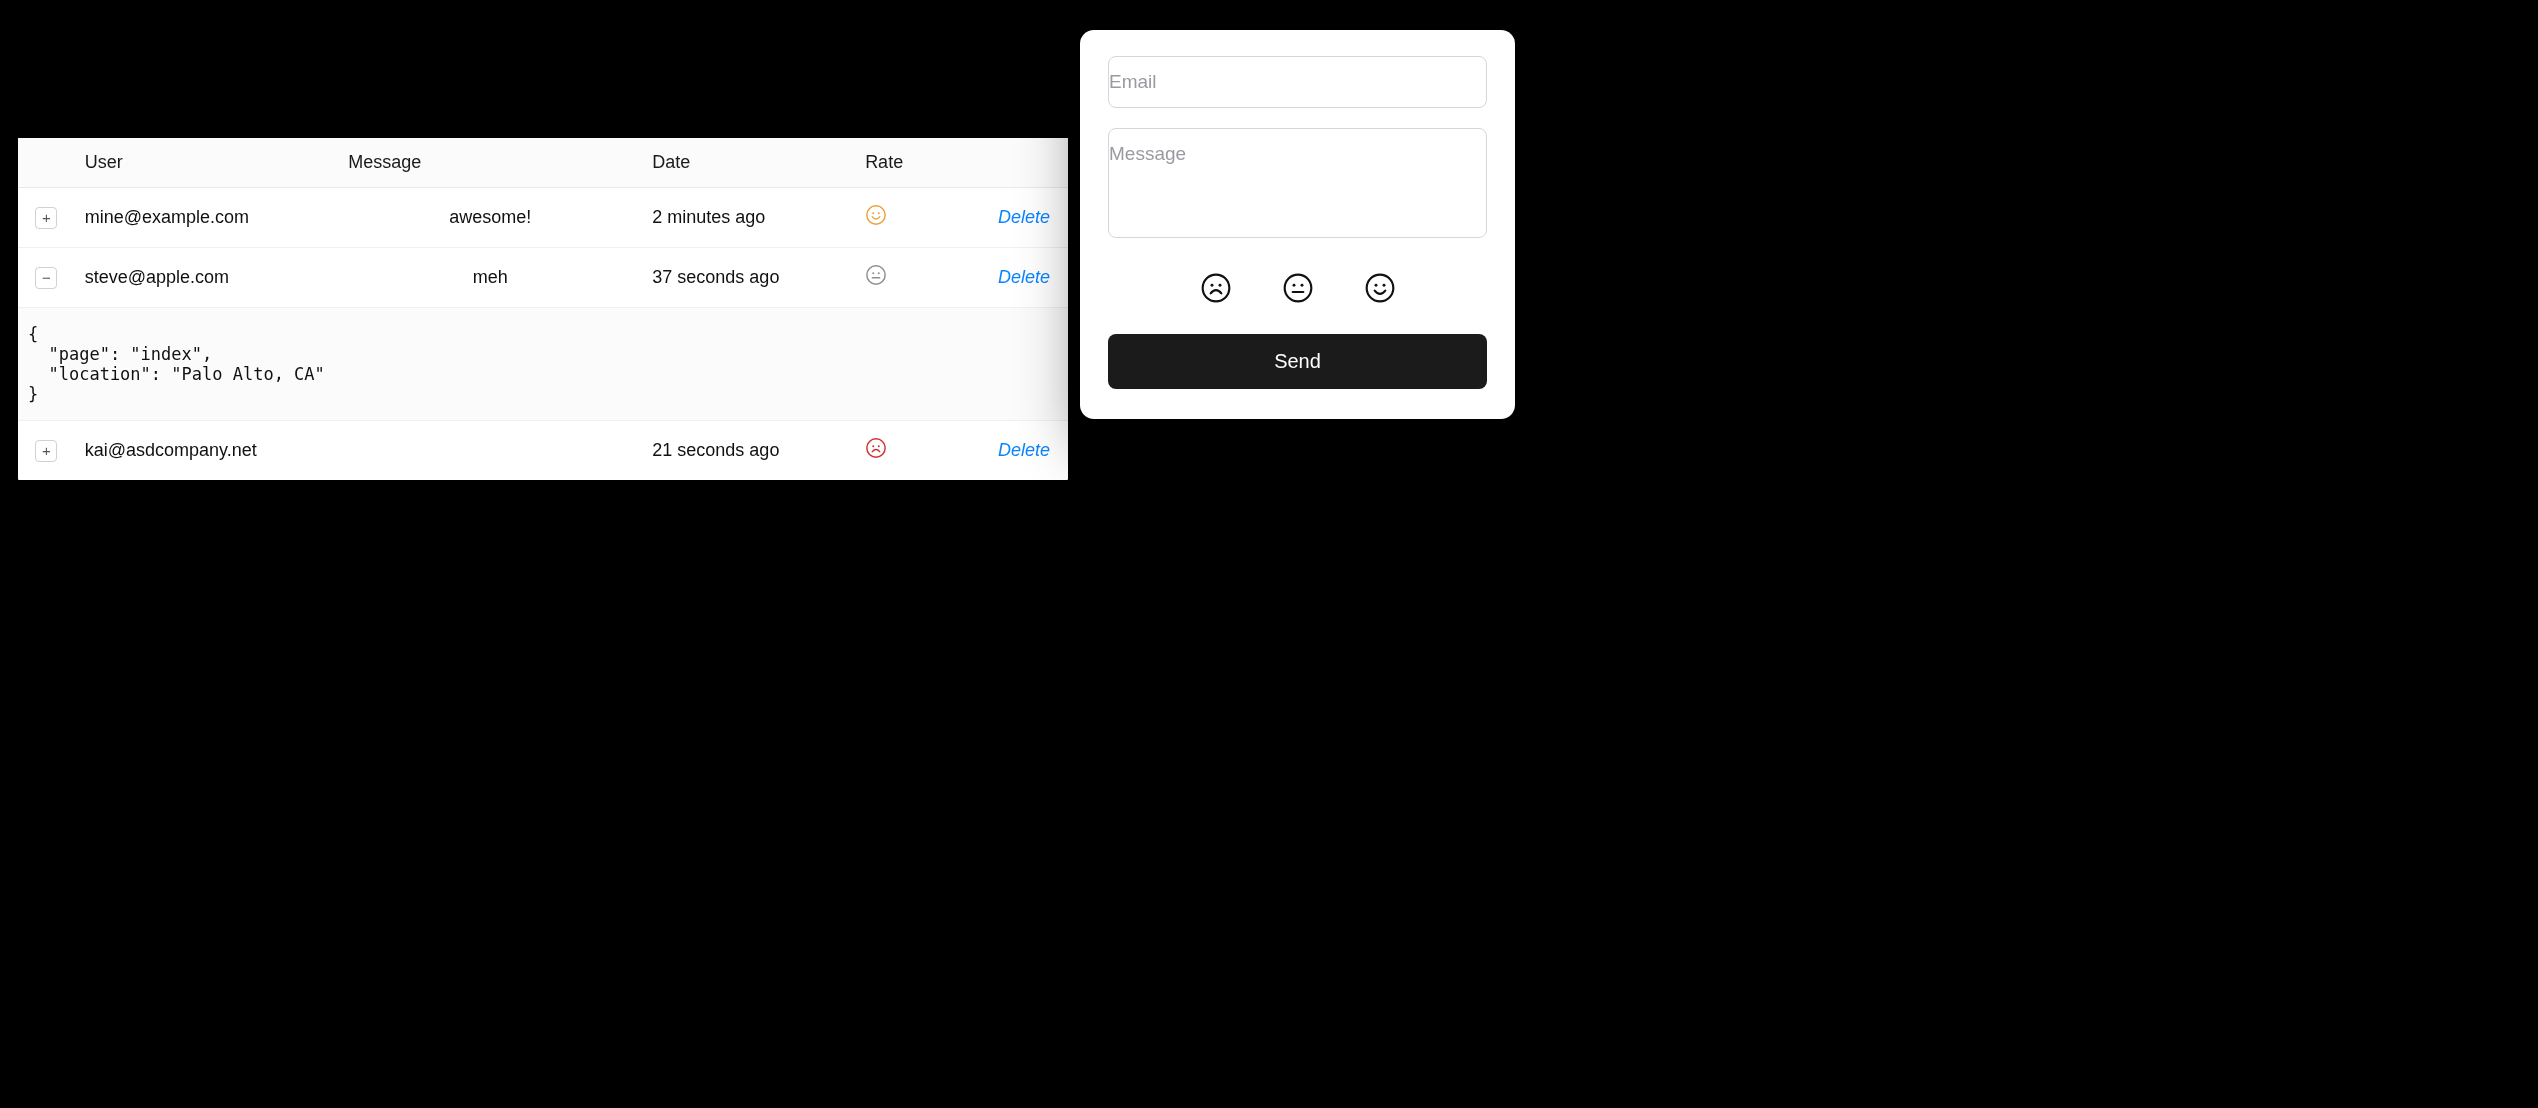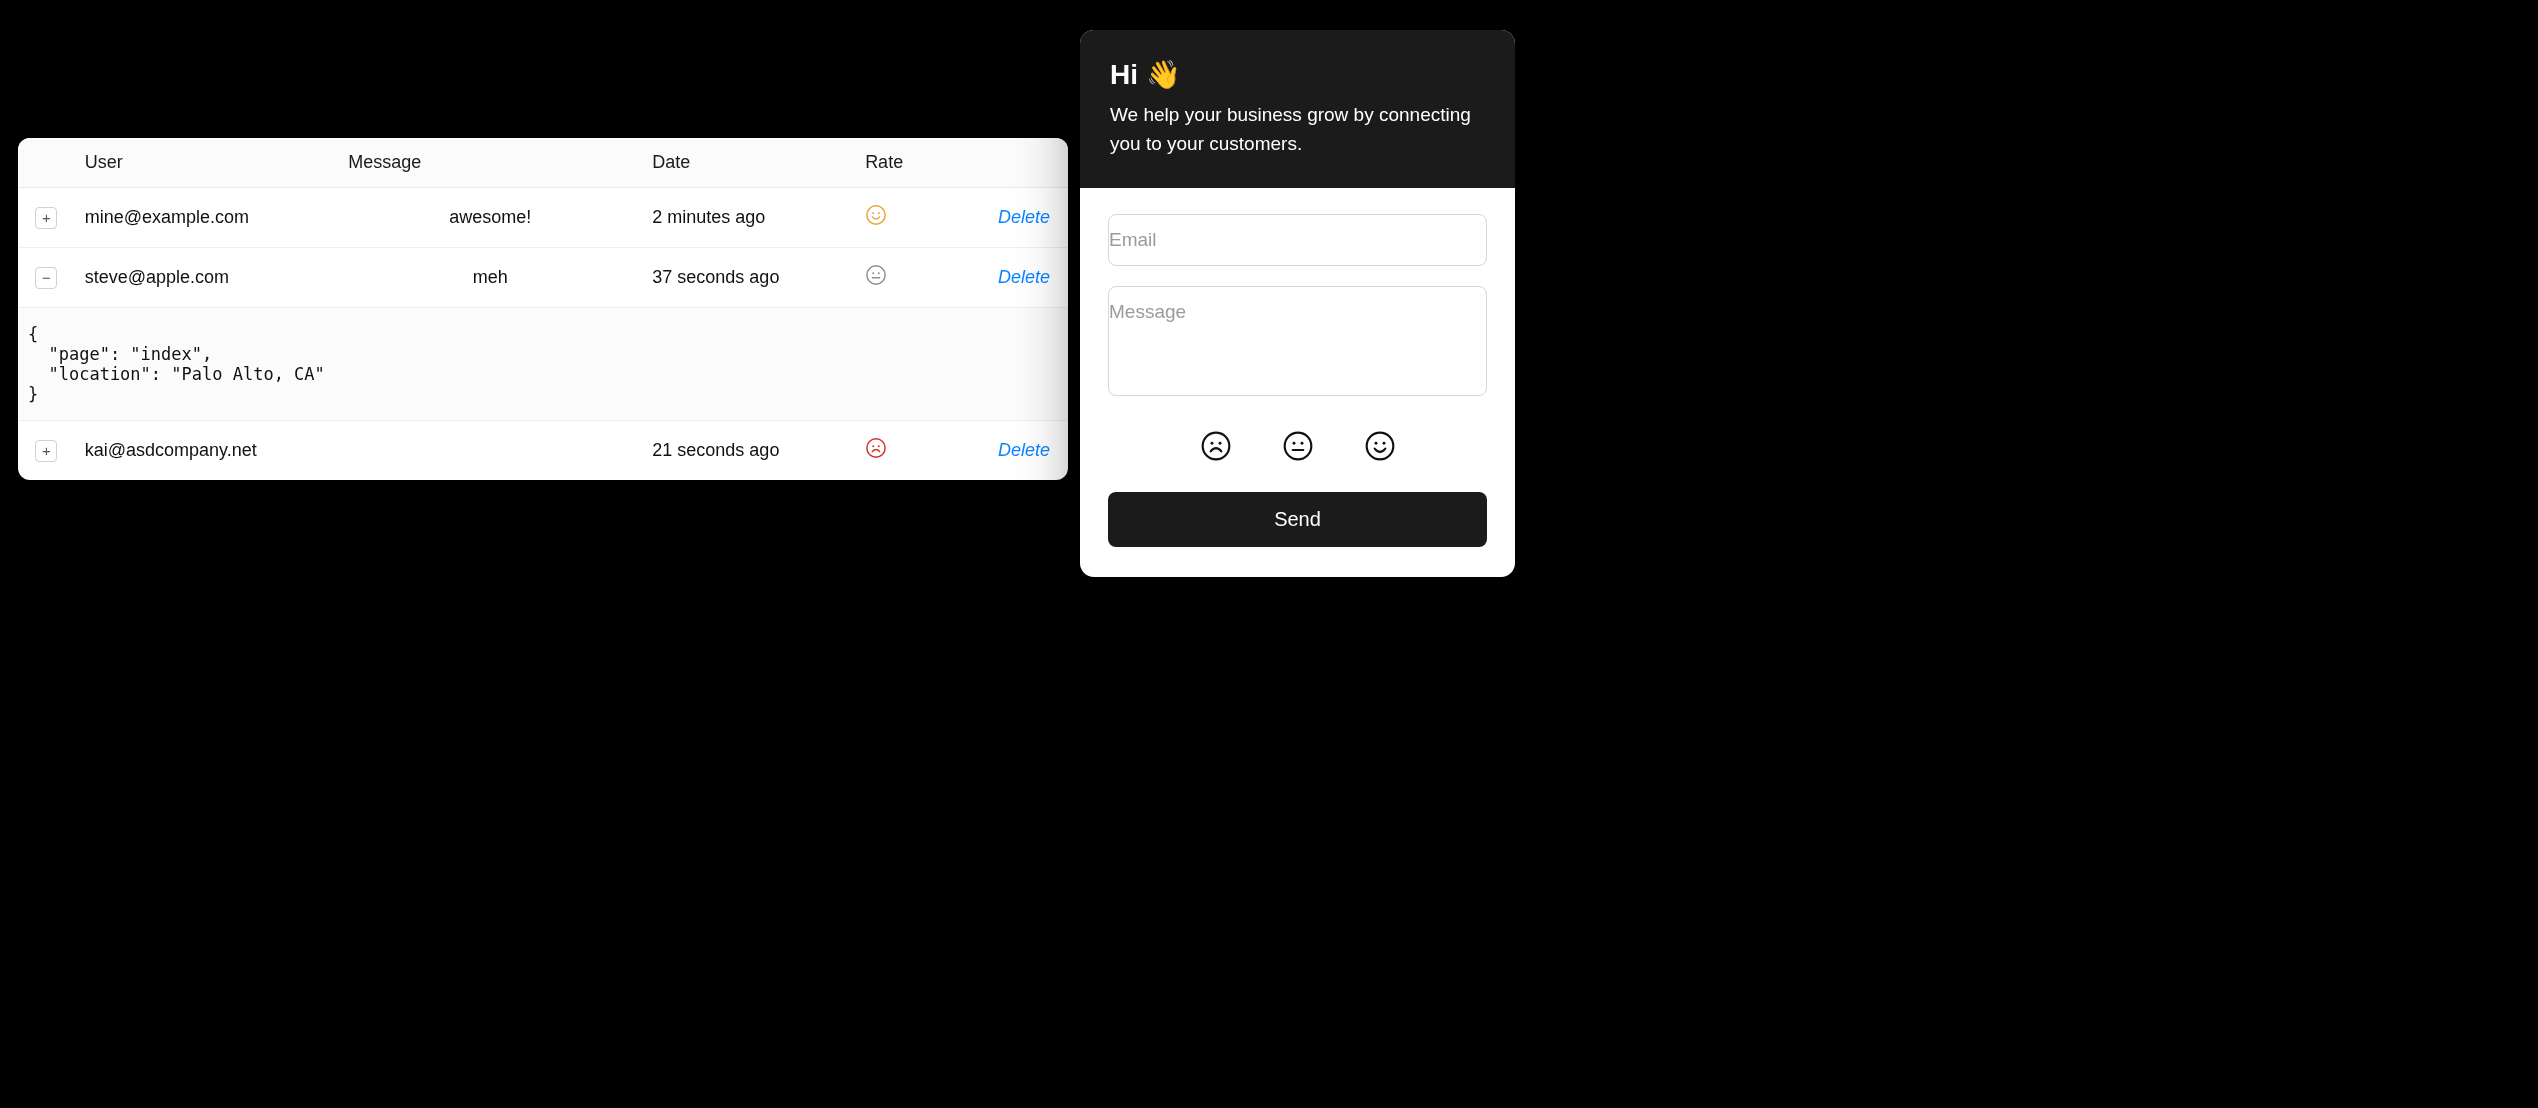--- a/index.html
+++ b/index.html
@@ -15,21 +15,21 @@
     height: 700px;
     margin: 0;
   }
 
   
   .table-card {
     position: absolute;
     left: 18px; top: 138px;
     width: 1050px;
     background: #fff;
-    border-radius: 12px;
+    border-radius: 1px;
     box-shadow: 0 20px 40px rgba(0,0,0,0.35);
     overflow: hidden;
   }
   table.data {
     width: 100%;
     border-collapse: collapse;
     font-size: 18px;
     color: #111;
   }
   table.data thead th {
@@ -211,27 +211,20 @@
     <circle cx="15" cy="10" r="1.1" fill="#d1322d"></circle>
     <path d="M8 16c1.2-1.6 2.6-2.4 4-2.4s2.8.8 4 2.4" stroke="#d1322d" stroke-width="1.6" fill="none" stroke-linecap="round"></path>
   </svg></span></td>
     <td class="col-act"><span class="delete-link">Delete</span></td>
   </tr>
         </tbody>
     </table>
   </div>
 
   <div class="widget">
-    <div class="widget-header">
-      <div class="widget-title">
-        <span>Hi</span>
-        <span>👋</span>
-      </div>
-      <div class="widget-sub">We help your business grow by connecting you to your customers.</div>
-    </div>
     <div class="widget-body">
       <input class="field email" type="text" placeholder="Email" style="">
       <textarea class="field msg" placeholder="Message" style=""></textarea>
       <div class="rate-row" id="rate-row">
           <button type="button" class="rate-btn">
             <svg width="32" height="32" viewBox="0 0 24 24">
     <circle cx="12" cy="12" r="10" stroke="#111" stroke-width="1.6" fill="none"></circle>
     <circle cx="9" cy="10" r="1.1" fill="#111"></circle>
     <circle cx="15" cy="10" r="1.1" fill="#111"></circle>
     <path d="M8 16c1.2-1.6 2.6-2.4 4-2.4s2.8.8 4 2.4" stroke="#111" stroke-width="1.6" fill="none" stroke-linecap="round"></path>

